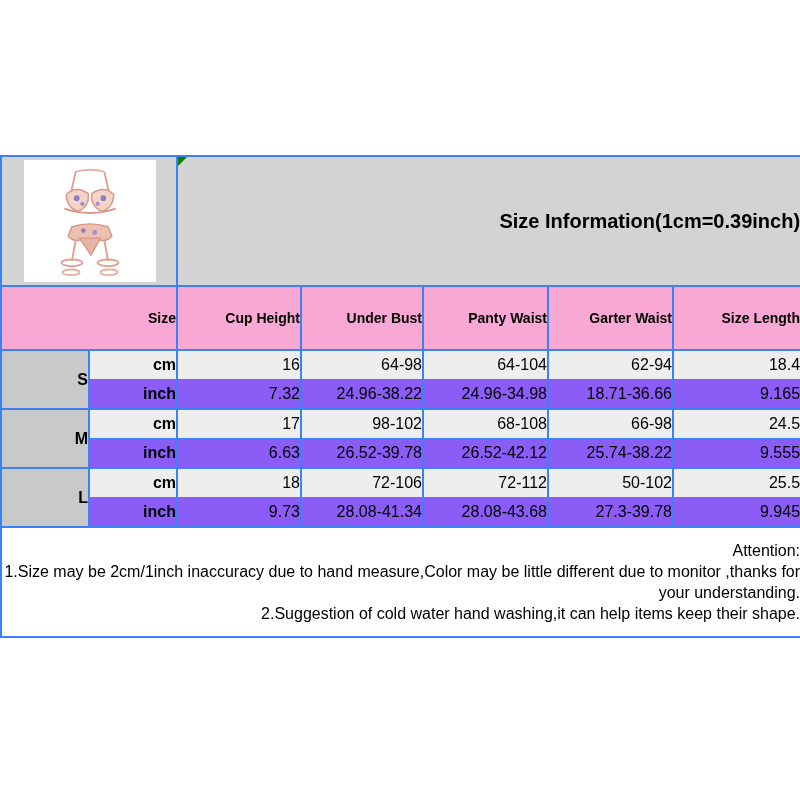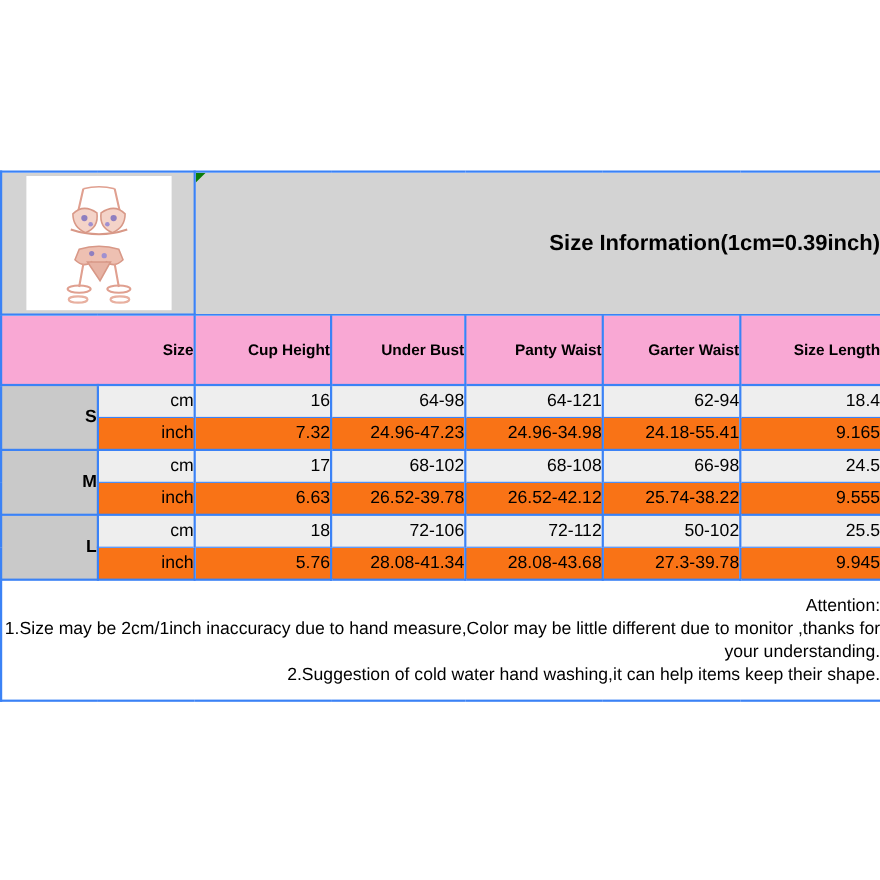--- a/index.html
+++ b/index.html
@@ -46,29 +46,29 @@
     width: 0; height: 0;
     border-top: 9px solid #0a7d0a;
     border-right: 9px solid transparent;
   }
   
   tr.header-row td { background: #f9a8d4; height: 62px; font-weight: bold; font-size: 14px; }
   td.size-head { font-size: 30px; font-weight: bold; }
   
   tr.cm-row td, tr.inch-row td { height: 28px; font-size: 16px; }
   tr.cm-row td { background: #eeeeee; border-bottom-width: 1px; }
-  tr.inch-row td { background: #f97316; border-top-width: 1px; }
+  tr.inch-row td { background: #8b5cf6; border-top-width: 1px; }
   td.size-letter {
     background: #c9c9c9 !important;
     font-weight: bold;
     font-size: 18px;
     border-bottom-width: 2px !important;
     border-top-width: 2px !important;
   }
-  td.unit-cell { font-weight: normal; font-size: 17px; }
+  td.unit-cell { font-weight: bold; font-size: 17px; }
   
   td.attention-cell {
     background: #ffffff;
     height: 108px;
     text-align: left;
     vertical-align: top;
     font-size: 16px;
     line-height: 1.32;
     padding: 1px 3px 0 3px;
   }
@@ -133,38 +133,38 @@
       <td>Panty Waist</td>
       <td>Garter Waist</td>
       <td>Size Length</td>
     </tr>
 
     <tr class="cm-row">
       <td rowspan="2" class="size-letter">S</td>
       <td class="unit-cell">cm</td>
       <td>16</td>
       <td>64-98</td>
-      <td>64-121</td>
+      <td>64-104</td>
       <td>62-94</td>
       <td>18.4</td>
     </tr>
     <tr class="inch-row">
       <td class="unit-cell">inch</td>
       <td>7.32</td>
-      <td>24.96-47.23</td>
+      <td>24.96-38.22</td>
       <td>24.96-34.98</td>
-      <td>24.18-55.41</td>
+      <td>18.71-36.66</td>
       <td>9.165</td>
     </tr>
 
     <tr class="cm-row">
       <td rowspan="2" class="size-letter">M</td>
       <td class="unit-cell">cm</td>
       <td>17</td>
-      <td>68-102</td>
+      <td>98-102</td>
       <td>68-108</td>
       <td>66-98</td>
       <td>24.5</td>
     </tr>
     <tr class="inch-row">
       <td class="unit-cell">inch</td>
       <td>6.63</td>
       <td>26.52-39.78</td>
       <td>26.52-42.12</td>
       <td>25.74-38.22</td>
@@ -175,21 +175,21 @@
       <td rowspan="2" class="size-letter">L</td>
       <td class="unit-cell">cm</td>
       <td>18</td>
       <td>72-106</td>
       <td>72-112</td>
       <td>50-102</td>
       <td>25.5</td>
     </tr>
     <tr class="inch-row">
       <td class="unit-cell">inch</td>
-      <td>5.76</td>
+      <td>9.73</td>
       <td>28.08-41.34</td>
       <td>28.08-43.68</td>
       <td>27.3-39.78</td>
       <td>9.945</td>
     </tr>
 
     <tr>
       <td colspan="7" class="attention-cell">
         <div>Attention:</div>
         <div>1.Size may be 2cm/1inch inaccuracy due to hand measure,Color may be little different due to monitor ,thanks for your understanding.</div>

